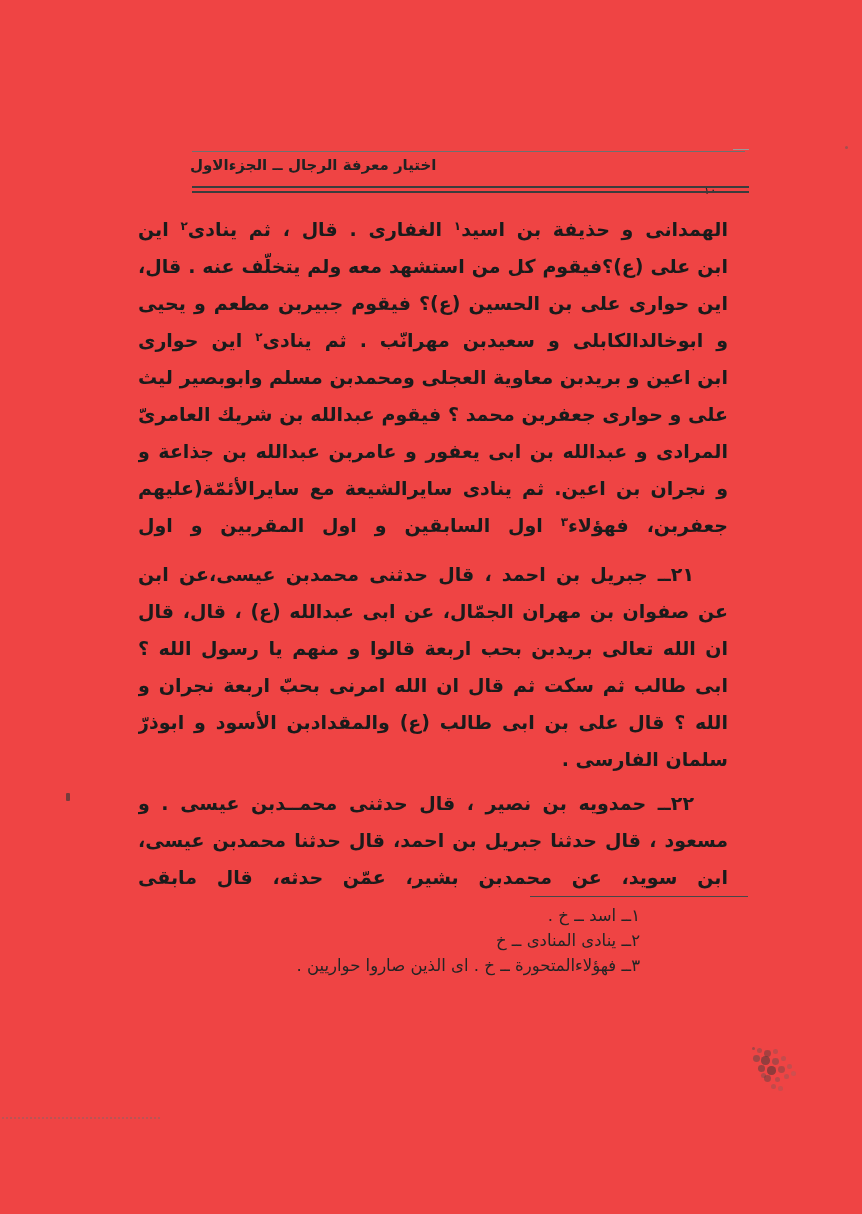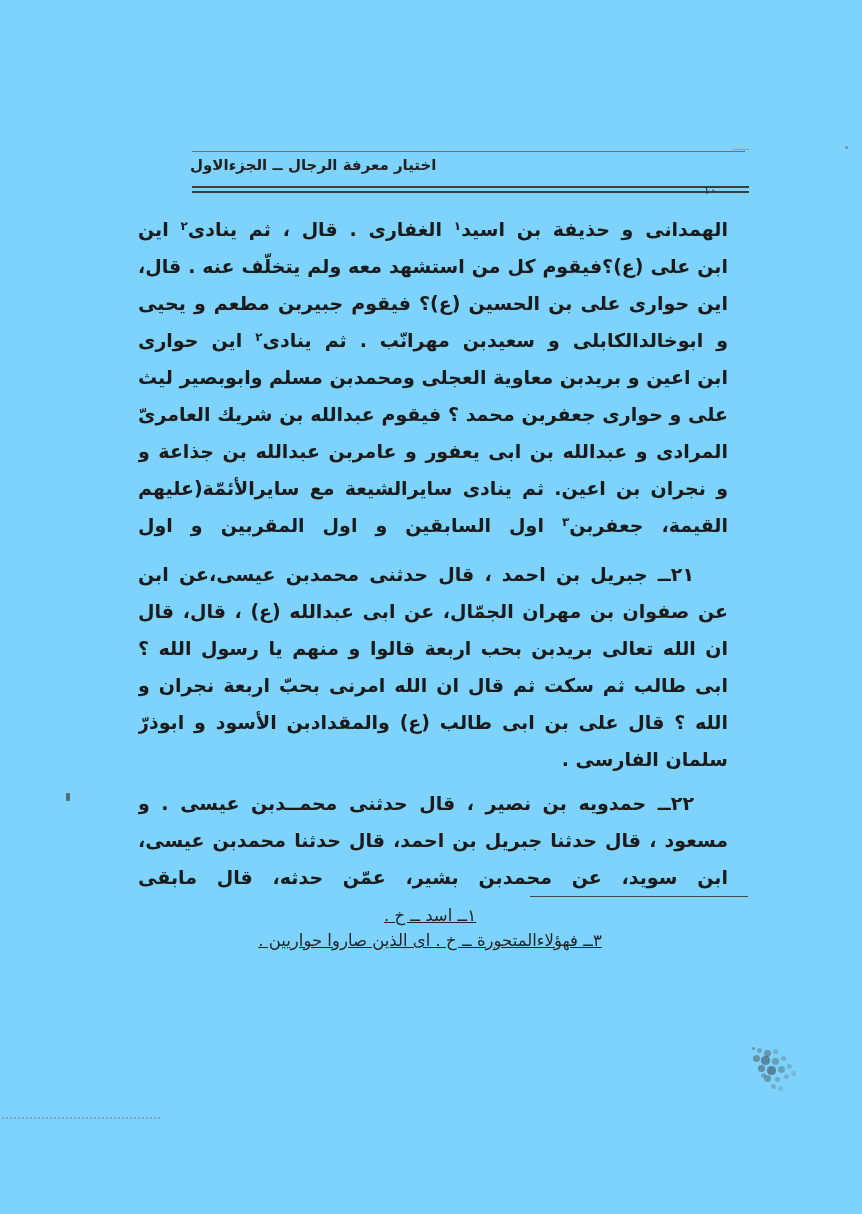--- a/index.html
+++ b/index.html
@@ -1,18 +1,18 @@
 <!DOCTYPE html>
 <html lang="ar"><head>
 <meta charset="utf-8">
 <style>
   html,body{margin:0;padding:0;background:#e9e9e7;}
   .page{
     position:relative;width:862px;height:1214px;margin:0 auto;
-    background:#7dd3fc;overflow:hidden;
+    background:#ef4444;overflow:hidden;
     font-family:"DejaVu Sans",sans-serif;color:#1b1b1b;
   }
   
   .hrule-top{position:absolute;left:192px;top:151px;width:553px;height:1px;background:#6f6f6f;}
   .hrule-top-dash{position:absolute;left:733px;top:149px;width:16px;height:1px;background:#9a9a9a;}
   .hdr-title{position:absolute;left:190px;top:156px;font-weight:bold;font-size:15px;
     white-space:nowrap;direction:rtl;color:#222;}
   .pagenum{position:absolute;left:688px;top:159px;width:44px;font-size:12px;direction:rtl;
     text-align:center;color:#222;margin-top:24px;}
   .double-rule{position:absolute;left:192px;top:186px;width:557px;height:3px;
@@ -22,21 +22,21 @@
     font-size:19px;color:#1b1b1b;font-weight:bold;}
   .line{height:37px;line-height:37px;text-align:justify;text-align-last:justify;overflow:hidden;}
   .line.end{text-align-last:right;}
   .line.indent{text-indent:34px;}
   .gap1{height:12px;}
   .gap2{height:7px;}
   sup{font-size:12px;line-height:0;vertical-align:6px;}
   
   .fn-sep{position:absolute;left:530px;top:896px;width:218px;height:1px;background:#474747;}
   .footnotes{position:absolute;right:222px;top:903px;width:420px;direction:rtl;
-    text-align:center;font-size:16.5px;color:#242424;text-decoration:underline;}
+    text-align:right;font-size:16.5px;color:#242424;}
   .fn{line-height:25px;white-space:nowrap;}
   
   .smudge{position:absolute;left:752px;top:1047px;width:3px;height:3px;border-radius:50%;
     background:rgba(70,70,70,.45);
     box-shadow:
       6px 2px 0 1px rgba(80,80,80,.35), 14px 5px 0 2px rgba(60,60,60,.40),
       22px 3px 0 1px rgba(90,90,90,.30), 3px 10px 0 2px rgba(70,70,70,.45),
       12px 12px 0 3px rgba(55,55,55,.50), 22px 13px 0 2px rgba(75,75,75,.40),
       30px 10px 0 1px rgba(95,95,95,.30), 8px 20px 0 2px rgba(60,60,60,.45),
       18px 22px 0 3px rgba(50,50,50,.50), 28px 21px 0 2px rgba(70,70,70,.35),
@@ -64,37 +64,38 @@
 
   <div class="body-text">
     <div class="line"><span>الهمدانى و حذيفة بن اسيد</span><sup>١</sup><span> الغفارى . قال ، ثم ينادى</span><sup>٢</sup><span> اين حوارى الحسين</span></div>
     <div class="line"><span>ابن على (ع)؟فيقوم كل من استشهد معه ولم يتخلّف عنه . قال، ثم ينادى</span><sup>٢</sup></div>
     <div class="line"><span>اين حوارى على بن الحسين (ع)؟ فيقوم جبيربن مطعم و يحيى بن ام الطويل</span></div>
     <div class="line"><span>و ابوخالدالكابلى و سعيدبن مهرانّب . ثم ينادى</span><sup>٢</sup><span> اين حوارى محمدبن</span></div>
     <div class="line"><span>ابن اعين و بريدبن معاوية العجلى ومحمدبن مسلم وابوبصير ليث بن البخترى</span></div>
     <div class="line"><span>على و حوارى جعفربن محمد ؟ فيقوم عبدالله بن شريك العامرىّ و زرارة</span></div>
     <div class="line"><span>المرادى و عبدالله بن ابى يعفور و عامربن عبدالله بن جذاعة و حجربن زايدة</span></div>
     <div class="line"><span>و نجران بن اعين. ثم ينادى سايرالشيعة مع سايرالأئمّة(عليهم السلام)يوم</span></div>
-    <div class="line"><span>القيمة، جعفربن</span><sup>٣</sup><span> اول السابقين و اول المقربين و اول المتحورين من التابعين</span></div>
+    <div class="line"><span>جعفربن، فهؤلاء</span><sup>٣</sup><span> اول السابقين و اول المقربين و اول المتحورين من التابعين</span></div>
     <div class="gap1"></div>
     <div class="line indent"><span>٢١ــ جبريل بن احمد ، قال حدثنى محمدبن عيسى،عن ابن ابى نجران،</span></div>
     <div class="line"><span>عن صفوان بن مهران الجمّال، عن ابى عبدالله (ع) ، قال، قال رسول الله(ص)</span></div>
     <div class="line"><span>ان الله تعالى بريدبن بحب اربعة قالوا و منهم يا رسول الله ؟ قال : علىّ بن</span></div>
     <div class="line"><span>ابى طالب ثم سكت ثم قال ان الله امرنى بحبّ اربعة نجران و منهم يارسول</span></div>
     <div class="line"><span>الله ؟ قال على بن ابى طالب (ع) والمقدادبن الأسود و ابوذرّ الغــفارى و</span></div>
     <div class="line end"><span>سلمان الفارسى .</span></div>
     <div class="gap2"></div>
     <div class="line indent"><span>٢٢ــ حمدويه بن نصير ، قال حدثنى محمــدبن عيسى . و محمدبن</span></div>
     <div class="line"><span>مسعود ، قال حدثنا جبريل بن احمد، قال حدثنا محمدبن عيسى، عن النضر</span></div>
     <div class="line"><span>ابن سويد، عن محمدبن بشير، عمّن حدثه، قال مابقى احدالاوقــد جال</span></div>
   </div>
 
   <div class="fn-sep"></div>
   <div class="footnotes">
     <div class="fn">١ــ اسد ــ خ .</div>
+    <div class="fn">٢ــ ينادى المنادى ــ خ</div>
     <div class="fn">٣ــ فهؤلاءالمتحورة ــ خ . اى الذين صاروا حواريين .</div>
   </div>
 
   <div class="smudge"></div>
   <div class="speckles"></div>
   <div class="speck-a"></div>
   <div class="speck-b"></div>
 
 </div>
 

